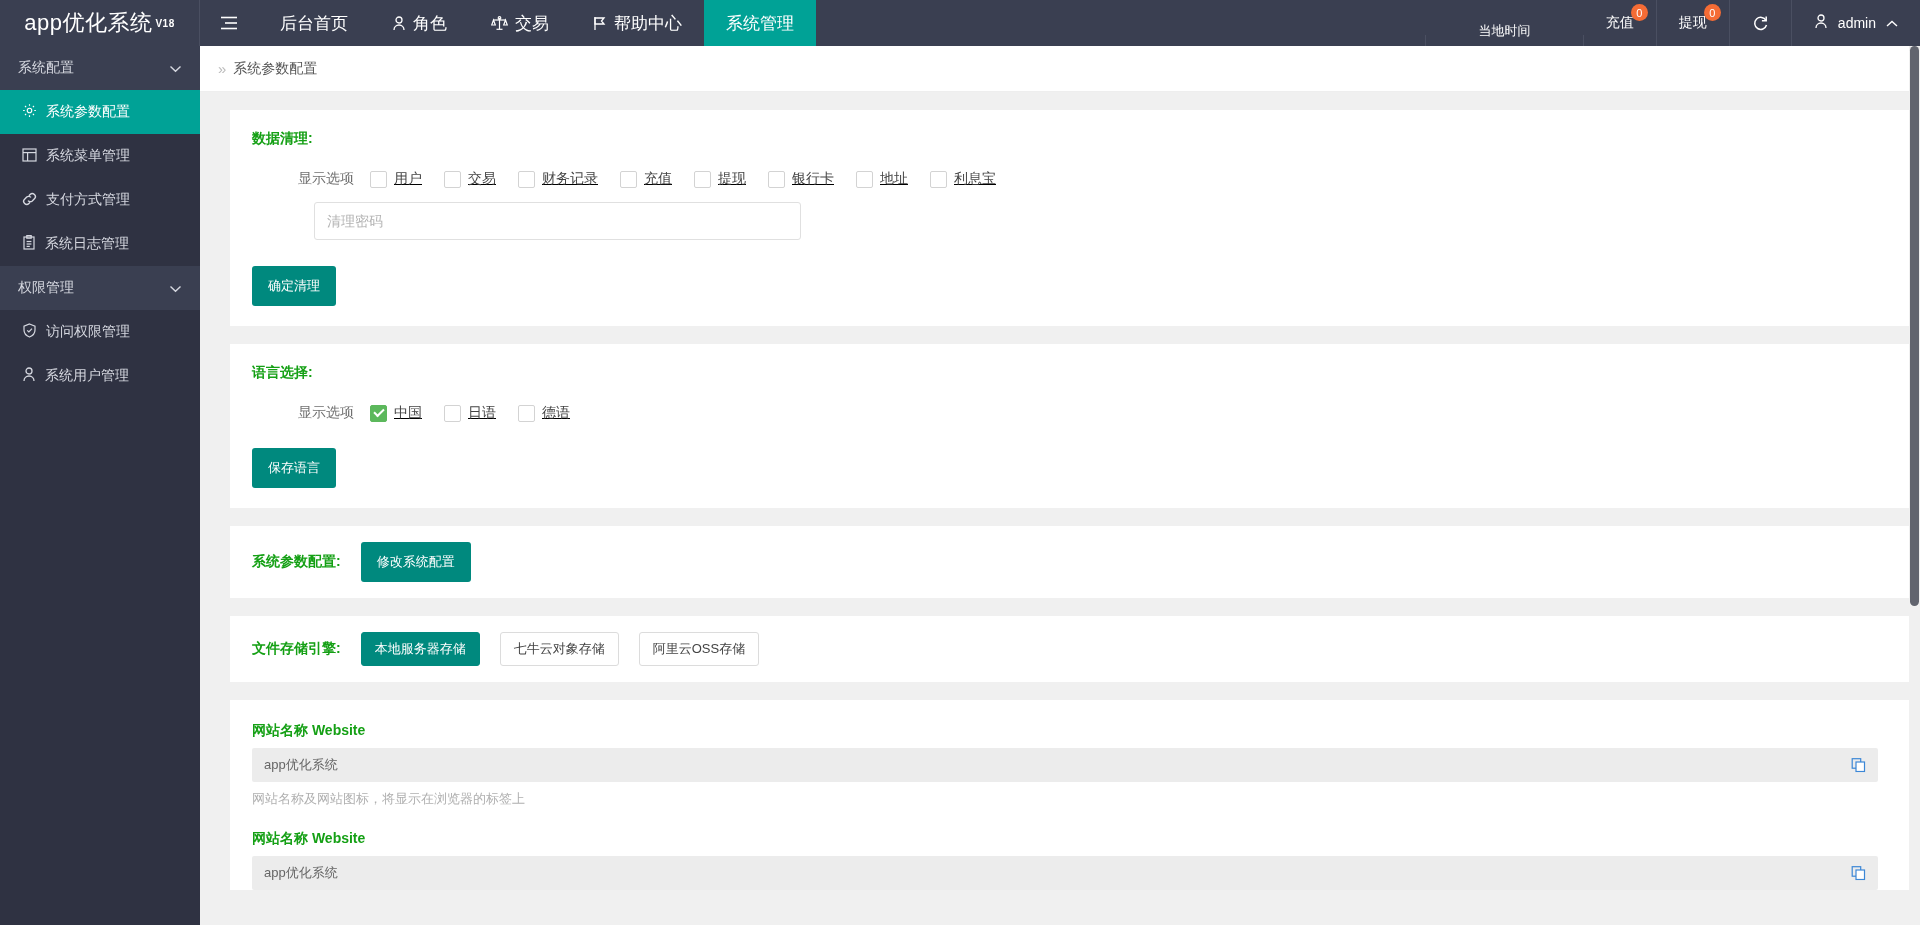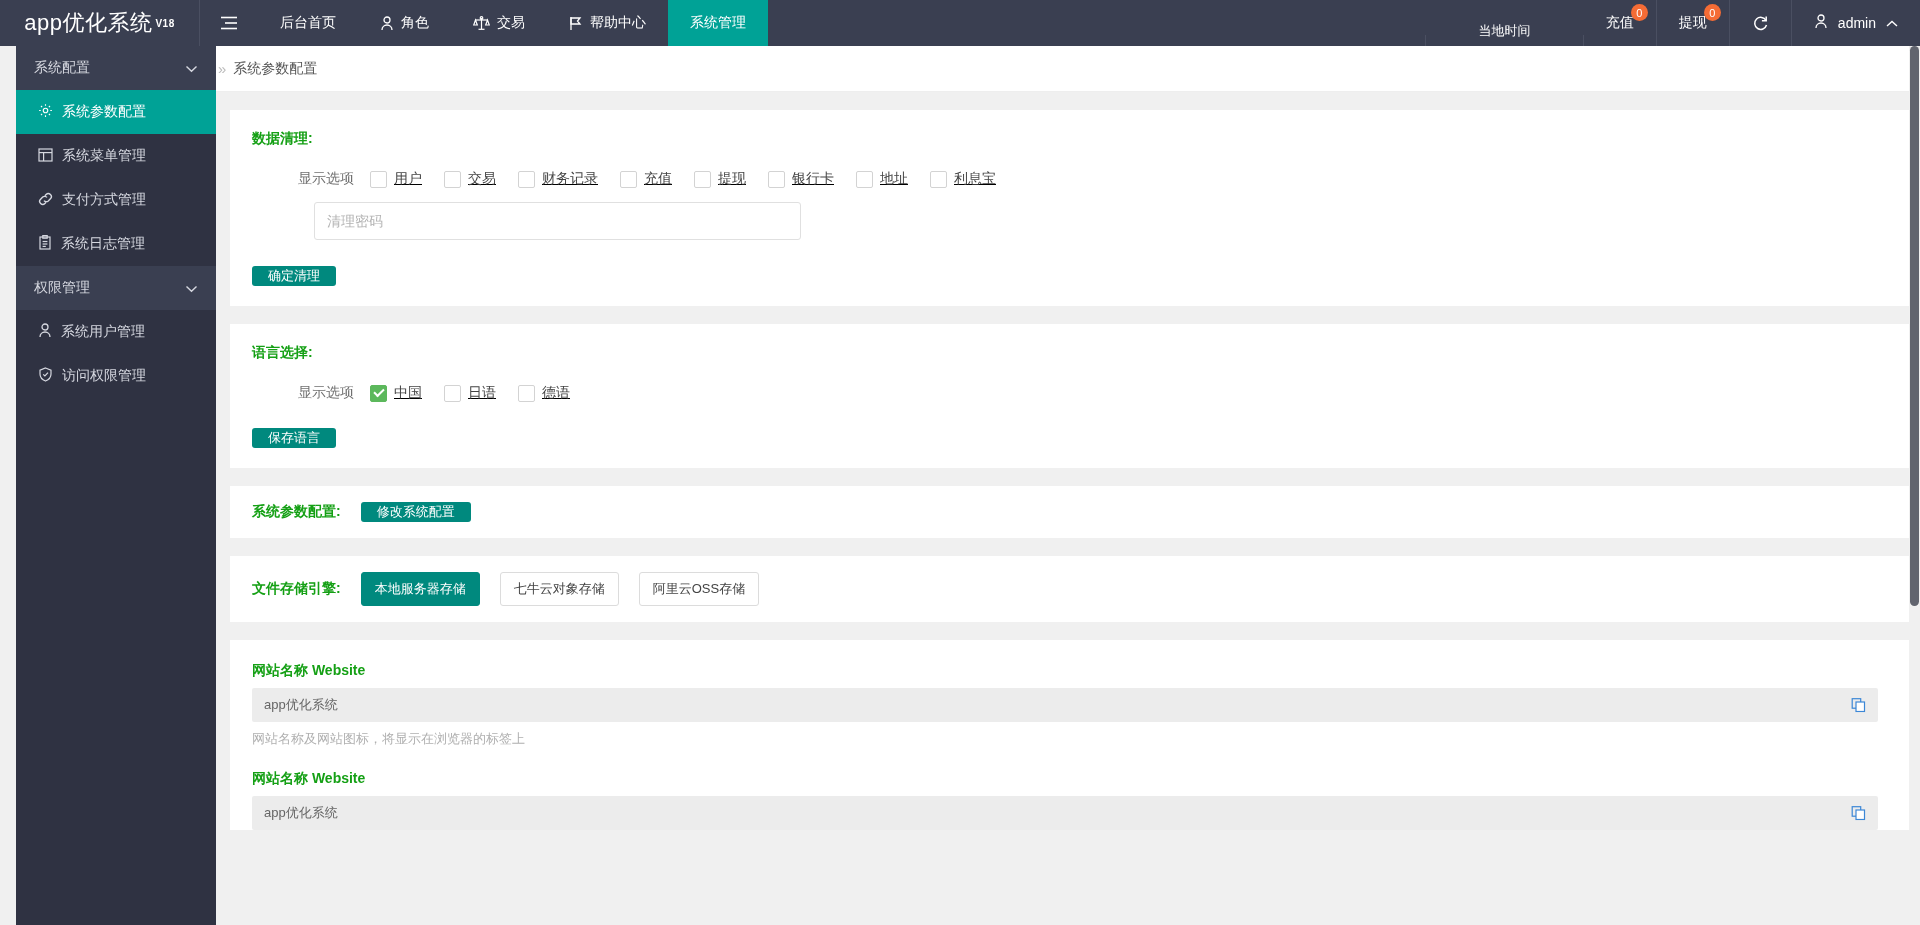--- a/index.html
+++ b/index.html
@@ -22,21 +22,21 @@
     border-right: 1px solid #4a4f61; position: relative;
   }
   .brand .sup { font-size: 10px; vertical-align: super; margin-left: 3px; font-weight: bold; }
   .hamburger {
     width: 58px; display: flex; align-items: center; justify-content: center;
     cursor: pointer;
   }
   .navtabs { display: flex; align-items: stretch; }
   .navtab {
     display: flex; align-items: center; gap: 7px;
-    padding: 8px 22px; font-size: 14px; cursor: pointer; white-space: nowrap;
+    padding: 8px 22px; font-size: 17px; cursor: pointer; white-space: nowrap;
   }
   .navtab.active { background: #00a296; }
   .navtab svg { display: block; }
 
   .topright { margin-left: auto; display: flex; align-items: stretch; }
   .localtime {
     display: flex; flex-direction: column; align-items: center; justify-content: center;
     padding: 0 18px; font-size: 13px; line-height: 1.5; border-left: 1px solid #4a4f61;
     border-right: 1px solid #4a4f61;
     margin-top: 35px;
@@ -48,21 +48,21 @@
   .tr-item .badge {
     position: absolute; top: 4px; right: 8px;
     background: #f56c35; color: #fff; border-radius: 50%;
     min-width: 17px; height: 17px; font-size: 11px;
     display: flex; align-items: center; justify-content: center; padding: 0 3px;
   }
   .tr-user { display: flex; align-items: center; gap: 10px; padding: 0 22px; font-size: 14px; cursor: pointer;}
 
   
   .sidebar {
-    position: absolute; top: 46px; left: 16px; width: 200px; height: 879px;
+    position: absolute; top: 46px; left: 0; width: 200px; height: 879px;
     background: #2f3242; z-index: 20;
   }
   .side-group {
     display: flex; align-items: center; justify-content: space-between;
     height: 44px; padding: 0 18px; color: #d6d8e0; font-size: 14px;
     background: #3a3f51; cursor: pointer;
   }
   .side-item {
     display: flex; align-items: center; gap: 9px;
     height: 44px; padding: 0 22px; color: #d6d8e0; font-size: 14px; cursor: pointer;
@@ -112,21 +112,21 @@
 
   .pwdinput {
     margin-left: 62px; margin-top: 14px; width: 487px; height: 38px;
     border: 1px solid #e0e0e0; border-radius: 3px; padding: 0 12px;
     font-size: 14px; color: #333; font-family: inherit; outline: none;
   }
   .pwdinput::placeholder { color: #b4b4b4; }
 
   .btn-teal {
     background: #00897e; color: #fff; border: none; border-radius: 3px;
-    padding: 1px 16px; font-size: 13px; cursor: pointer; font-family: inherit;
+    padding: 11px 16px; font-size: 13px; cursor: pointer; font-family: inherit;
   }
   .btn-row { margin-top: 26px; }
 
   .inline-card {
     background: #fff; margin-bottom: 18px; padding: 16px 22px;
     display: flex; align-items: center; gap: 20px;
   }
   .tag-btn {
     border: 1px solid #dcdcdc; background: #fff; color: #444;
     border-radius: 3px; padding: 7px 13px; font-size: 13px; cursor: pointer;
@@ -310,36 +310,36 @@
     <span>权限管理</span>
     <span>
       <svg width="13" height="8" viewBox="0 0 13 8" fill="none" stroke="#d6d8e0" stroke-width="1.4">
         <polyline points="1.5,1.5 6.5,6.3 11.5,1.5"></polyline>
       </svg>
     </span>
   </div>
 
   <div class="side-item">
     <span>
+      <svg width="15" height="15" viewBox="0 0 15 15" fill="none" stroke="#d6d8e0" stroke-width="1.2">
+        <path d="M7.5 1 L13 3.1 v4 c0 3.4-2.4 5.8-5.5 6.9 C4.4 12.9 2 10.5 2 7.1 v-4 z"></path>
+        <polyline points="5.2,7.3 6.9,9 10,5.6"></polyline>
+      </svg>
+    </span>
+    <span>访问权限管理</span>
+  </div>
+
+  <div class="side-item">
+    <span>
       <svg width="14" height="15" viewBox="0 0 14 15" fill="none" stroke="#d6d8e0" stroke-width="1.3">
         <circle cx="7" cy="4" r="3"></circle>
           <path d="M2 14c0-3 2.2-5 5-5s5 2 5 5"></path>
       </svg>
     </span>
     <span>系统用户管理</span>
-  </div>
-
-  <div class="side-item">
-    <span>
-      <svg width="15" height="15" viewBox="0 0 15 15" fill="none" stroke="#d6d8e0" stroke-width="1.2">
-        <path d="M7.5 1 L13 3.1 v4 c0 3.4-2.4 5.8-5.5 6.9 C4.4 12.9 2 10.5 2 7.1 v-4 z"></path>
-        <polyline points="5.2,7.3 6.9,9 10,5.6"></polyline>
-      </svg>
-    </span>
-    <span>访问权限管理</span>
   </div>
 </div>
 
 <div class="crumbbar">
   <span class="chev">»</span>
   <span>系统参数配置</span>
 </div>
 
 <div class="content">
 

